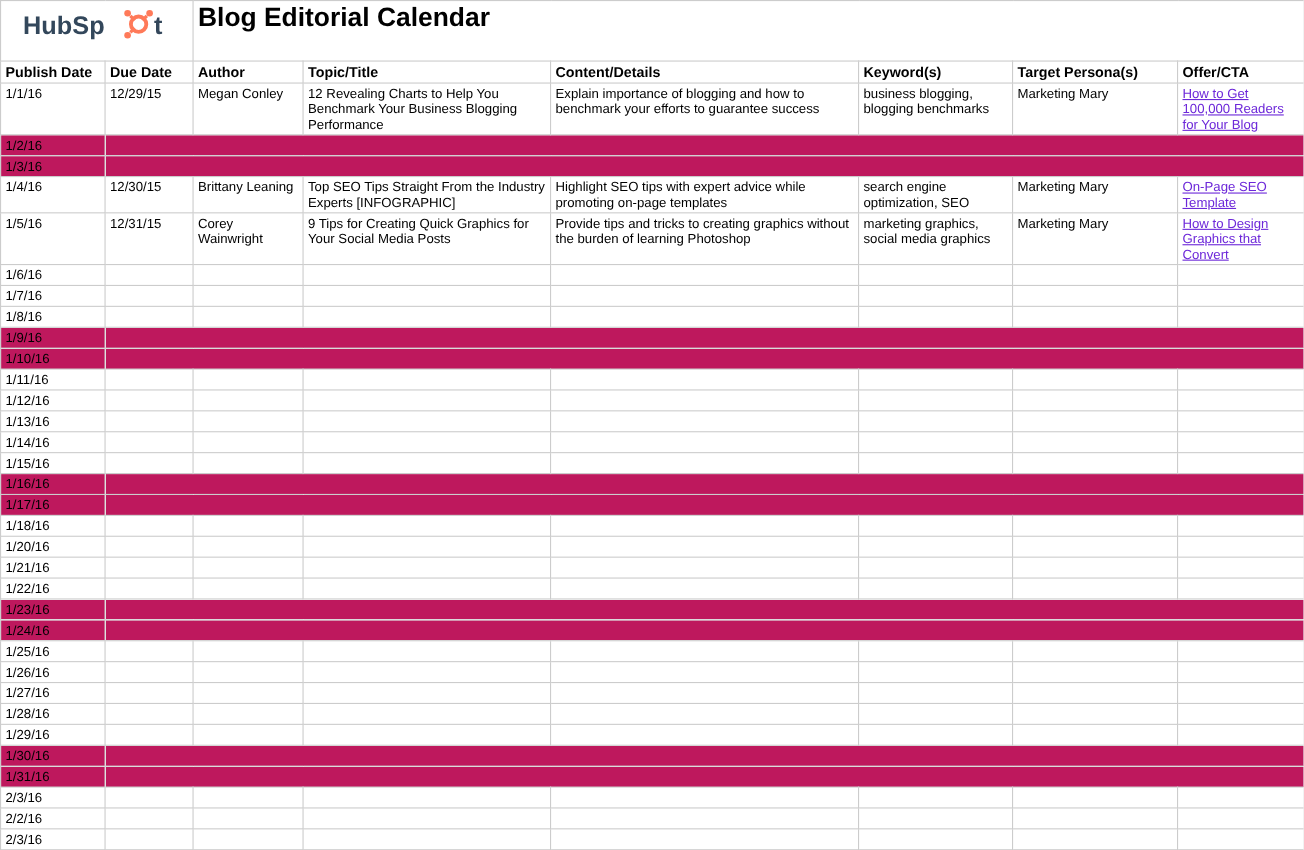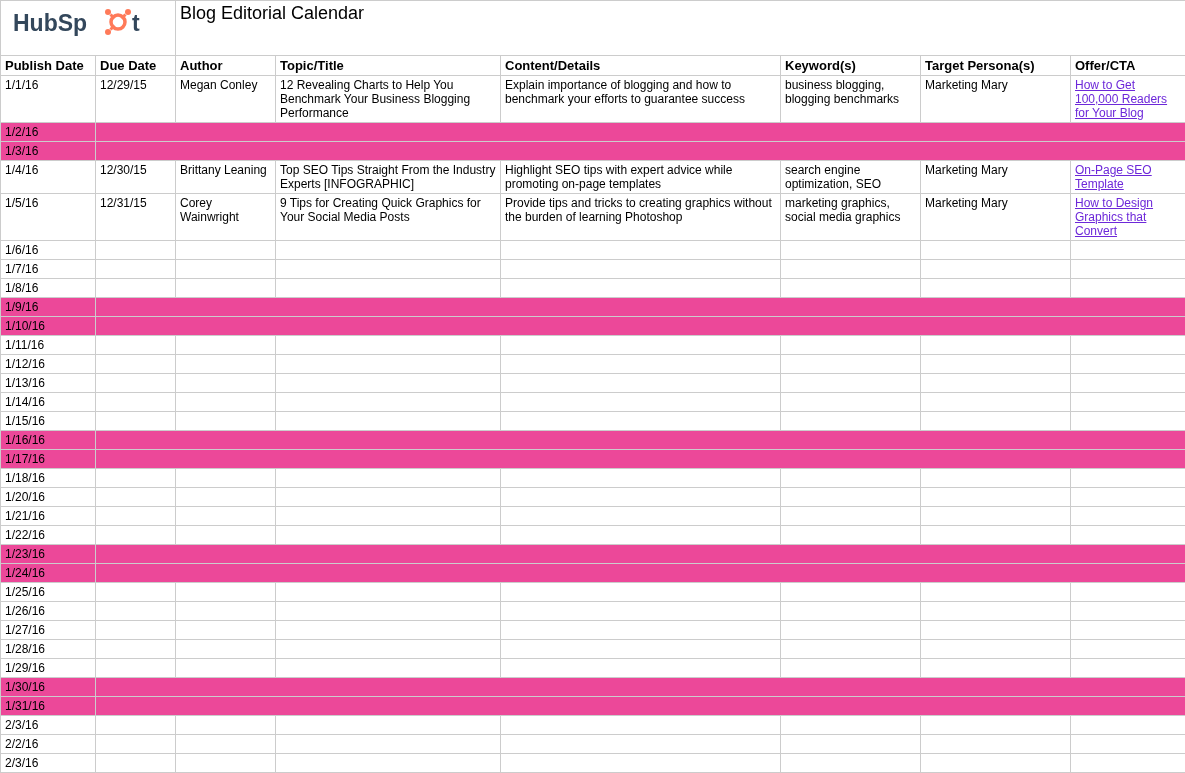--- a/index.html
+++ b/index.html
@@ -15,38 +15,38 @@
     width: 1185px;
     table-layout: fixed;
   }
   .sheet td, .sheet th {
     border: 1px solid #ccc;
     padding: 2px 4px;
     vertical-align: top;
     overflow: hidden;
   }
   .logo-cell {
-    text-align: center;
+    text-align: right;
     vertical-align: middle;
     height: 50px;
     border-radius: 15px;
   }
   .title-cell {
-    font-size: 18px;
-    font-weight: normal;
+    font-size: 24px;
+    font-weight: bold;
     vertical-align: middle;
     padding-left: 6px;
   }
   .hdr {
     font-weight: bold;
     font-size: 13px;
     padding: 4px;
   }
   .shaded {
-    background: #ec4899;
+    background: #be185d;
   }
   .date-cell {
     text-align: left;
     padding-right: 6px;
   }
   .link {
     color: #6d28d9;
     text-decoration: underline;
     cursor: pointer;
   }

